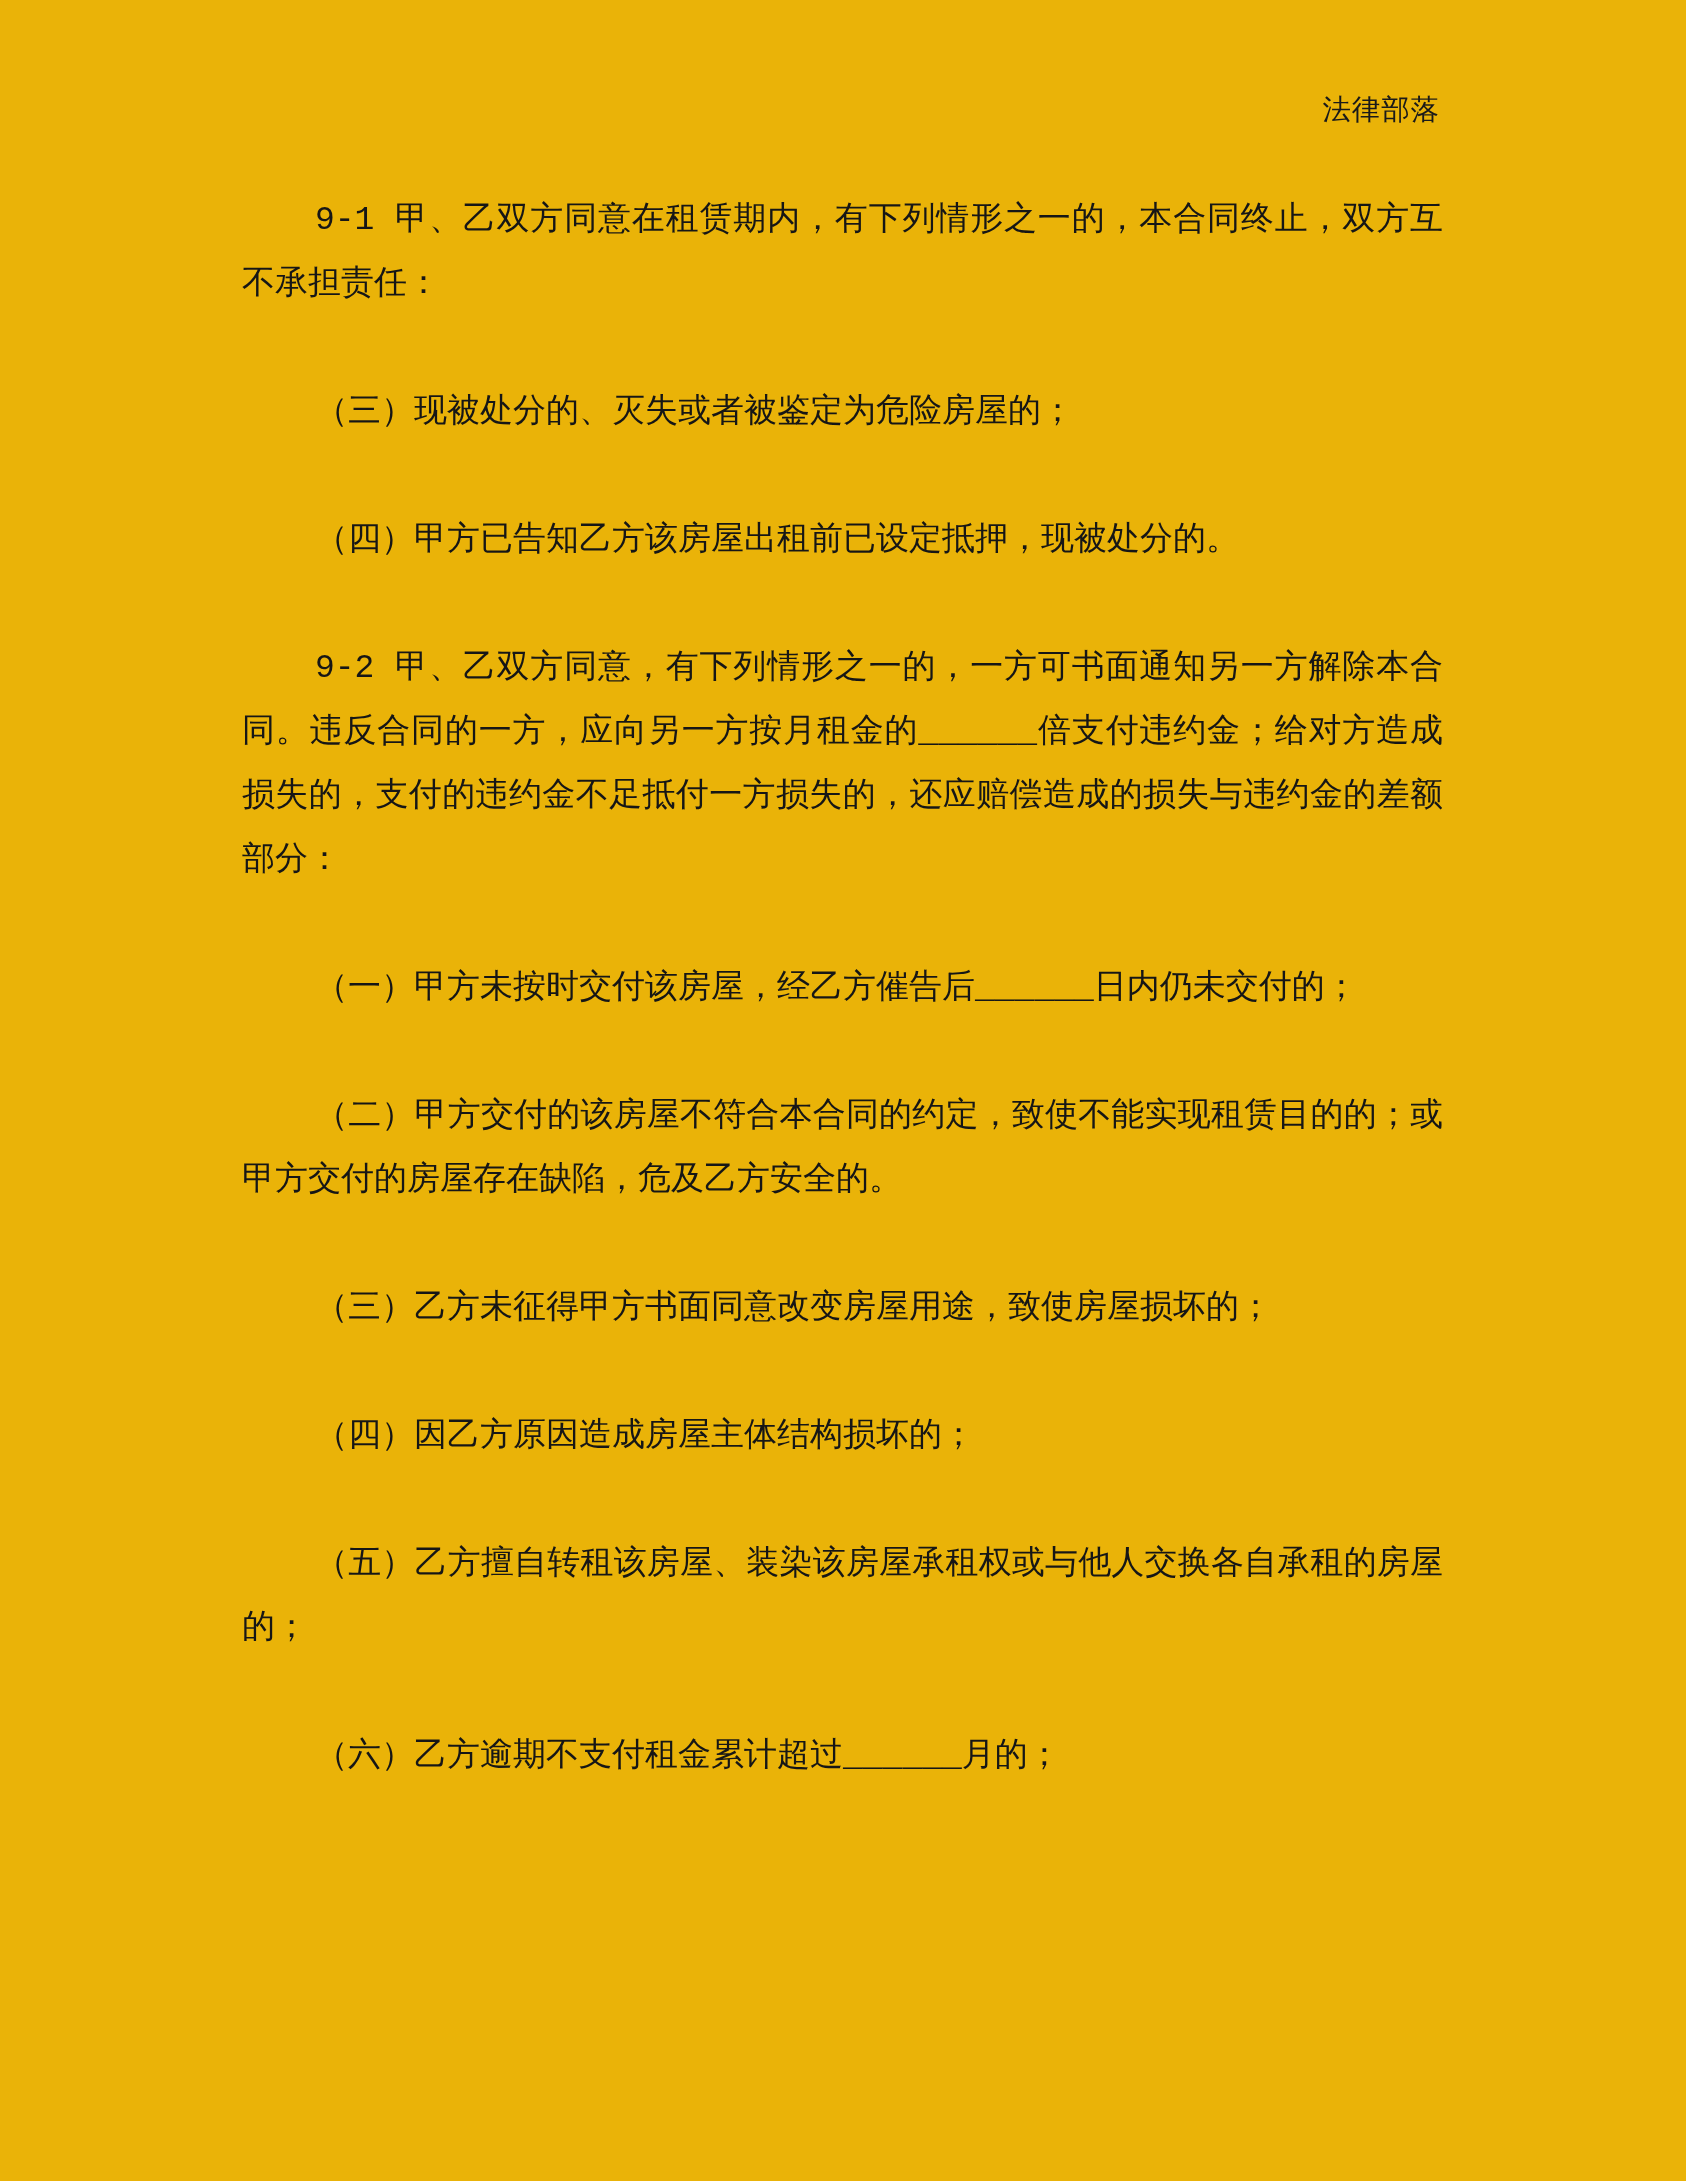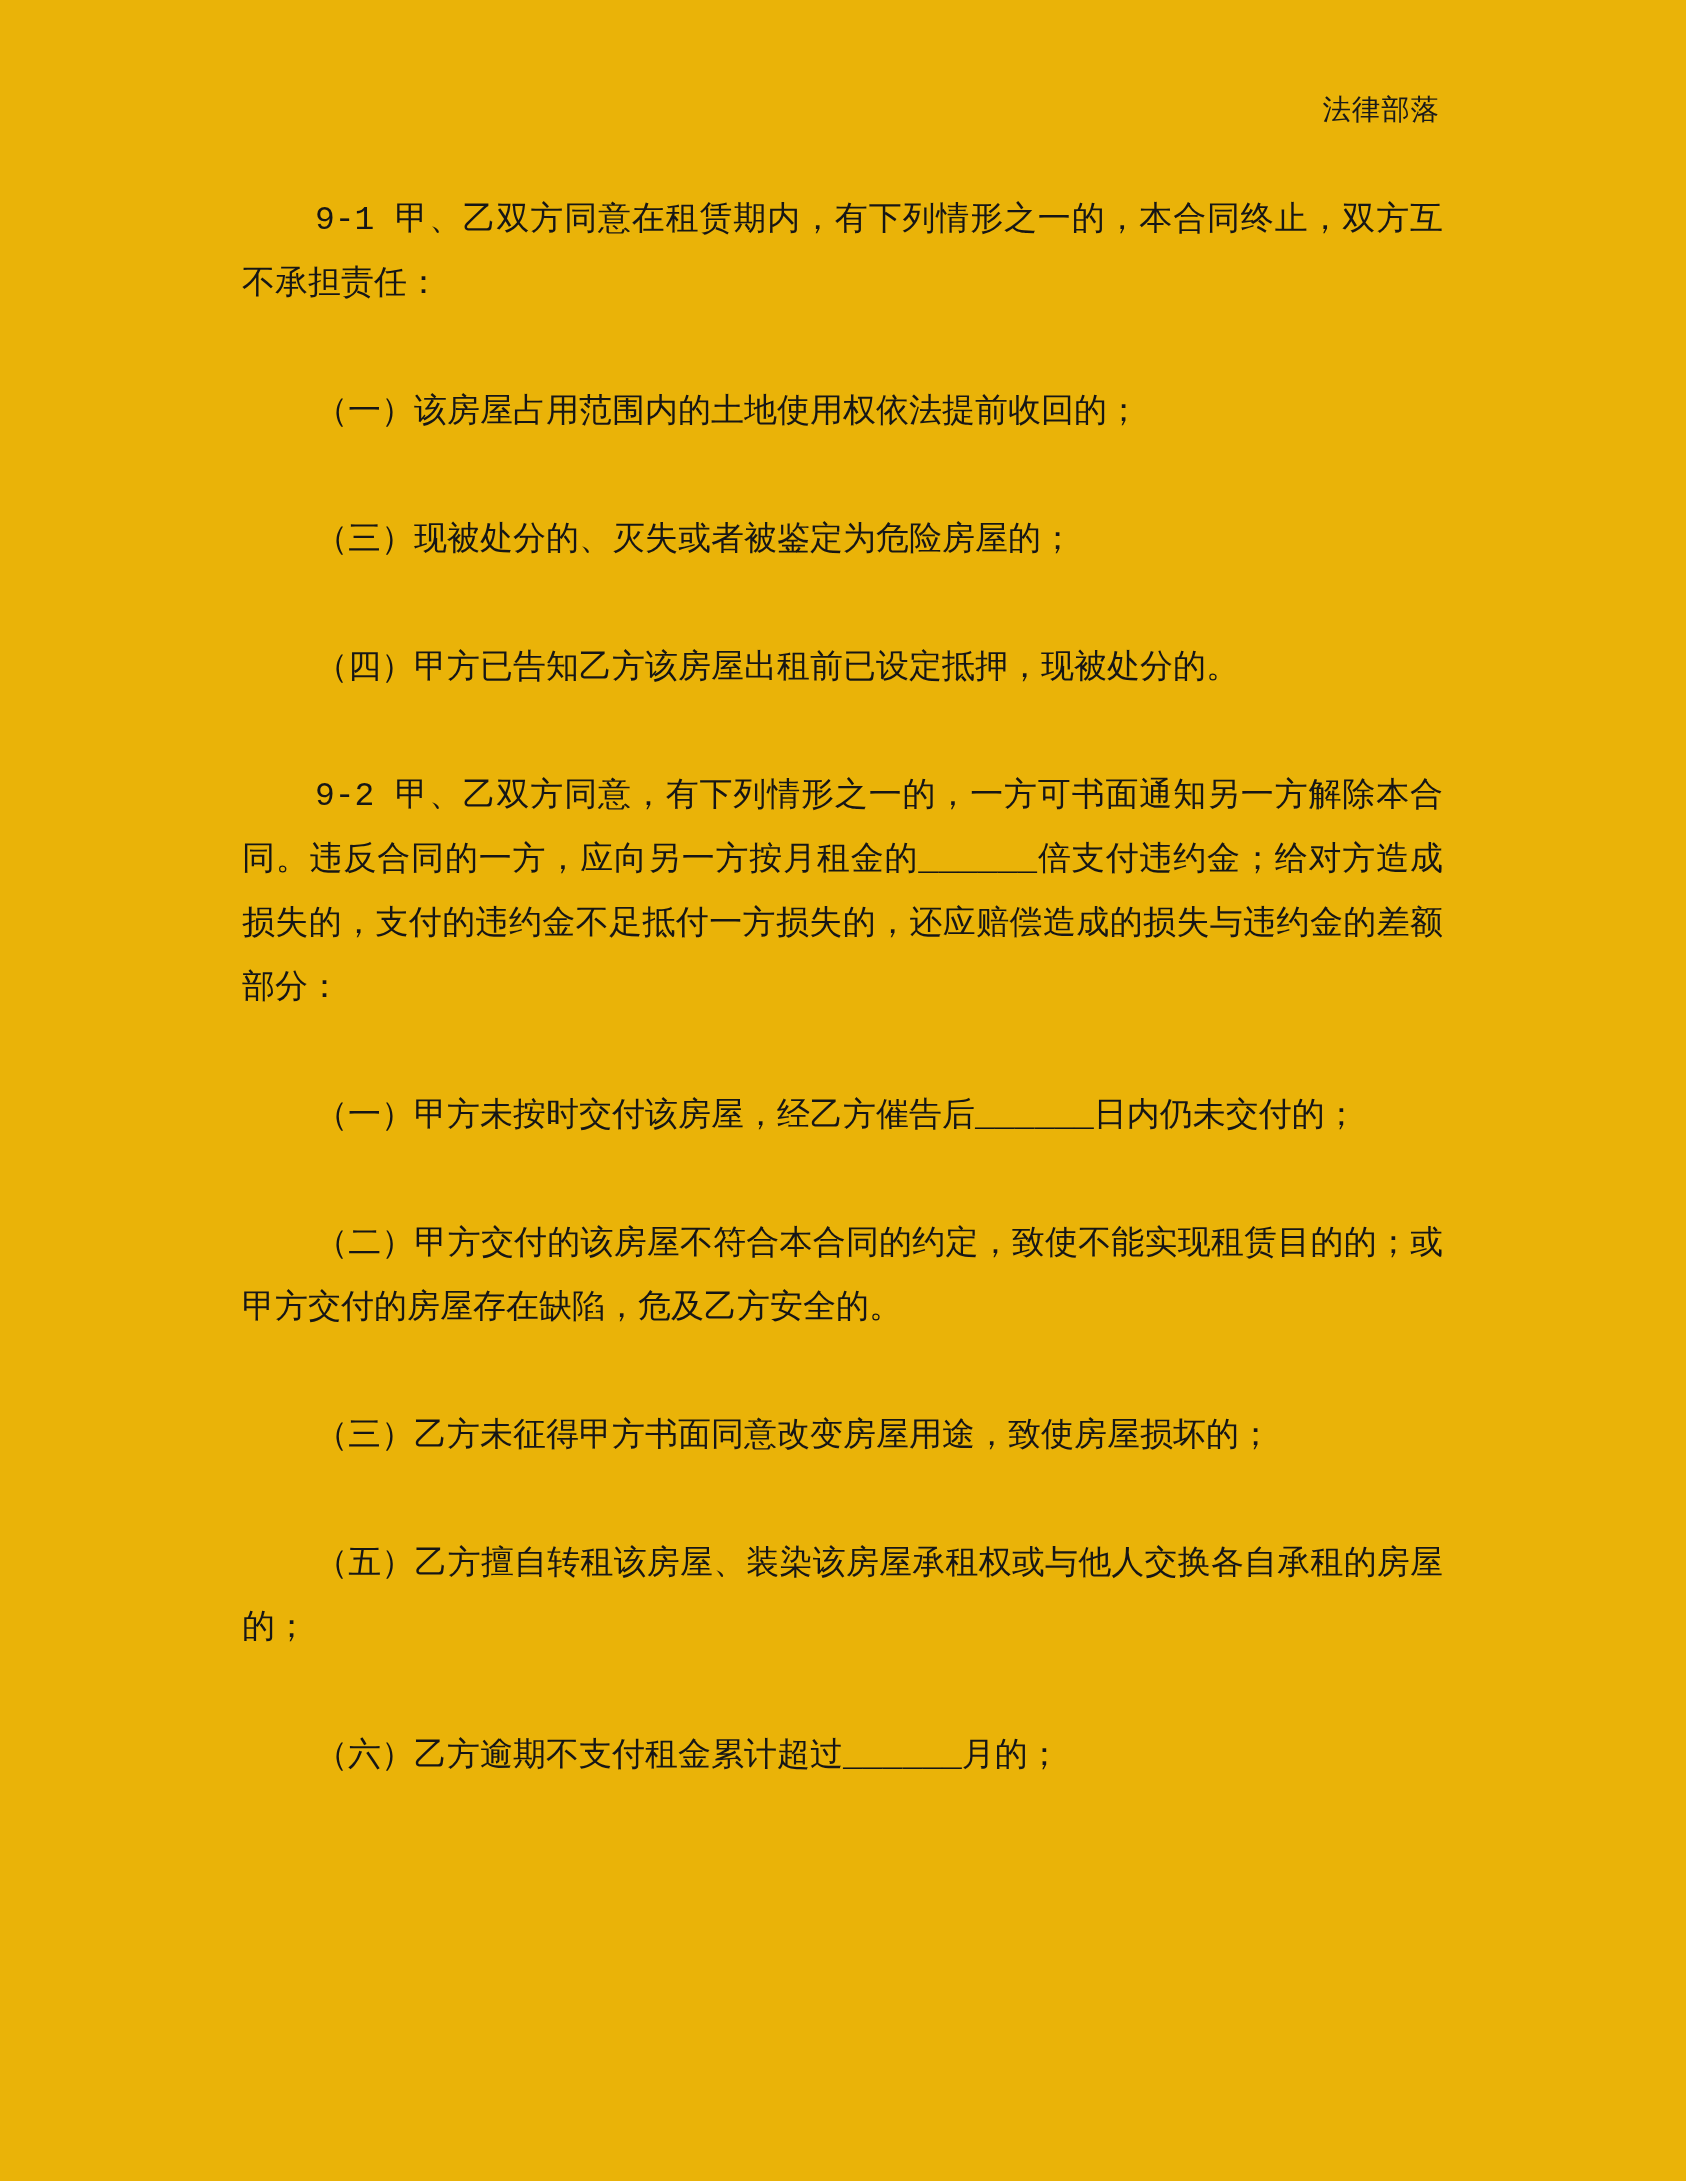--- a/index.html
+++ b/index.html
@@ -45,25 +45,25 @@
 </style>
 </head>
 <body>
 
 <div class="page">
 
   <div class="watermark">法律部落</div>
 
   <div class="content">
     <p class="clause">9-1 甲、乙双方同意在租赁期内，有下列情形之一的，本合同终止，双方互不承担责任：</p>
-    <p class="clause">（一）该房屋占用范围内的土地使用权依法提前收回的；</p>
     <p class="clause">（三）现被处分的、灭失或者被鉴定为危险房屋的；</p>
     <p class="clause">（四）甲方已告知乙方该房屋出租前已设定抵押，现被处分的。</p>
     <p class="clause">9-2 甲、乙双方同意，有下列情形之一的，一方可书面通知另一方解除本合同。违反合同的一方，应向另一方按月租金的______倍支付违约金；给对方造成损失的，支付的违约金不足抵付一方损失的，还应赔偿造成的损失与违约金的差额部分：</p>
     <p class="clause">（一）甲方未按时交付该房屋，经乙方催告后______日内仍未交付的；</p>
     <p class="clause">（二）甲方交付的该房屋不符合本合同的约定，致使不能实现租赁目的的；或甲方交付的房屋存在缺陷，危及乙方安全的。</p>
     <p class="clause">（三）乙方未征得甲方书面同意改变房屋用途，致使房屋损坏的；</p>
+    <p class="clause">（四）因乙方原因造成房屋主体结构损坏的；</p>
     <p class="clause">（五）乙方擅自转租该房屋、装染该房屋承租权或与他人交换各自承租的房屋的；</p>
     <p class="clause">（六）乙方逾期不支付租金累计超过______月的；</p>
   </div>
 
 </div>
 
 
 </body></html>

